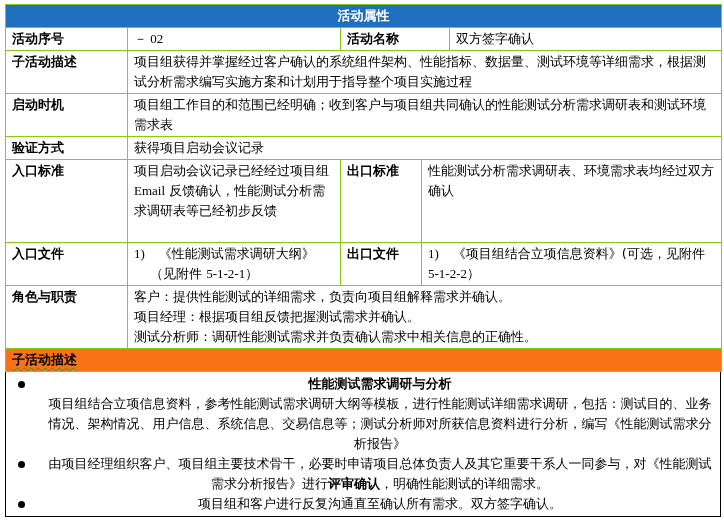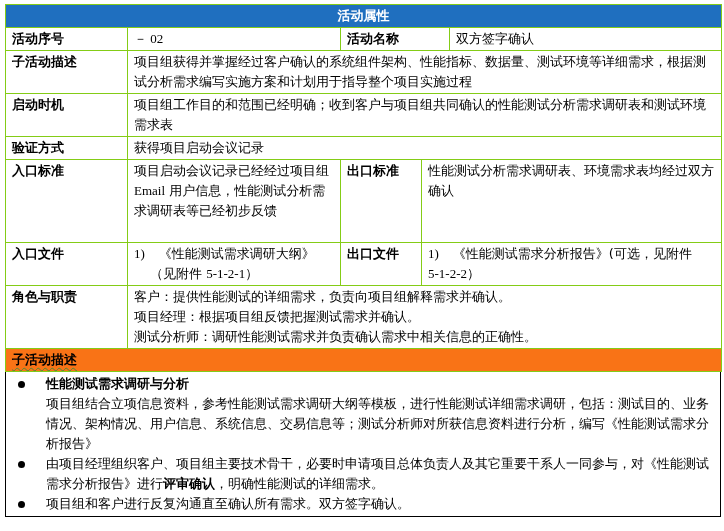--- a/index.html
+++ b/index.html
@@ -6,21 +6,21 @@
     body { width: 724px; height: 531px; overflow: hidden; position: relative;
            font-family: "DejaVu Sans", "Liberation Sans", sans-serif; font-size: 13px; color: #000; }
     .wrap { position: absolute; left: 5px; top: 4px; width: 716px; }
     table.attr { border-collapse: collapse; width: 716px; table-layout: fixed; }
     table.attr td { border: 1px solid #84cc16; vertical-align: top; padding: 1px 6px 1px 6px; line-height: 20px; }
     .title-row td { background: #1F6FBF; color: #fff; font-weight: bold; text-align: center; padding: 0; height: 20px; border-color: #000; }
     .lbl { font-weight: bold; font-family: Liberation Sans, sans-serif; }
     .sub-row td { background: #f97316; font-weight: bold; padding: 0 6px; height: 20px; }
     .sub-row span { text-decoration: underline; text-decoration-style: wavy; text-decoration-color: #4a8a3a; text-underline-offset: 3px; text-decoration-thickness: 1px; }
     .desc { border: 1px solid #000; border-top: none; padding: 2px 6px 2px 6px; line-height: 20px; }
-    .bullet { position: relative; padding-left: 34px; }
+    .bullet { position: relative; padding-left: 34px; text-align: center; }
     .bullet .dot { position: absolute; left: 6px; top: 7px; width: 7px; height: 7px; border-radius: 50%; background: #000; }
     .b { font-weight: bold; }
     .serif { font-family: "Liberation Serif", serif; margin-top: 21px; }
     .num { font-family: "Liberation Serif", serif; padding-right: 14px; }
     .hang { padding-left: 16px; }
   </style>
 </head>
 <body>
 
 <div class="wrap">
@@ -50,29 +50,29 @@
     <tr>
       <td class="lbl">启动时机</td>
       <td colspan="5">项目组工作目的和范围已经明确；收到客户与项目组共同确认的性能测试分析需求调研表和测试环境需求表</td>
     </tr>
     <tr>
       <td class="lbl">验证方式</td>
       <td colspan="5">获得项目启动会议记录</td>
     </tr>
     <tr>
       <td class="lbl">入口标准</td>
-      <td colspan="2" style="height:80px"><span>项目启动会议记录已经经过项目组 </span><span class="serif">Email</span><span> 用户信息，性能测试分析需求调研表等已经初步反馈</span></td>
+      <td colspan="2" style="height:80px"><span>项目启动会议记录已经经过项目组 </span><span class="serif">Email</span><span> 反馈确认，性能测试分析需求调研表等已经初步反馈</span></td>
       <td class="lbl">出口标准</td>
       <td colspan="2">性能测试分析需求调研表、环境需求表均经过双方确认</td>
     </tr>
     <tr>
       <td class="lbl">入口文件</td>
       <td colspan="2"><span class="num">1)</span><span>《性能测试需求调研大纲》</span><br><span class="hang"></span><span>（见附件 </span><span class="serif">5-1-2-1</span><span>）</span></td>
       <td class="lbl">出口文件</td>
-      <td colspan="2"><span class="num">1)</span><span>《性能测试需求分析报告》(可选，见附件</span><br><span class="serif">5-1-2-2</span><span>）</span></td>
+      <td colspan="2"><span class="num">1)</span><span>《项目组结合立项信息资料》(可选，见附件</span><br><span class="serif">5-1-2-2</span><span>）</span></td>
     </tr>
     <tr>
       <td class="lbl">角色与职责</td>
       <td colspan="5">
         <div>客户：提供性能测试的详细需求，负责向项目组解释需求并确认。</div>
         <div>项目经理：根据项目组反馈把握测试需求并确认。</div>
         <div>测试分析师：调研性能测试需求并负责确认需求中相关信息的正确性。</div>
       </td>
     </tr>
     <tr class="sub-row">

